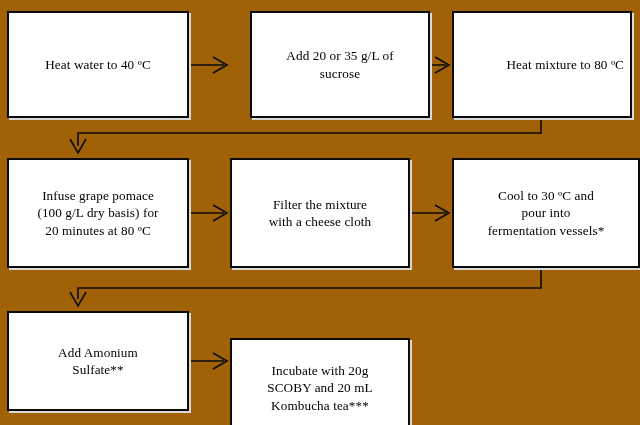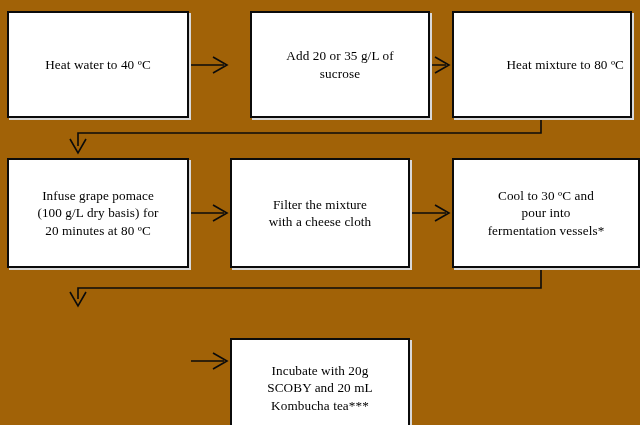--- a/index.html
+++ b/index.html
@@ -138,20 +138,24 @@
     <span class="node-label">Filter the mixture
 with a cheese cloth</span>
   </div>
 
   <div class="node" id="node-6">
     <span class="node-label">Cool to 30 ºC and
 pour into
 fermentation vessels*</span>
   </div>
 
+  <div class="node" id="node-7">
+    <span class="node-label">Add Amonium
+Sulfate**</span>
+  </div>
 
   <div class="node" id="node-8">
     <span class="node-label">Incubate with 20g
 SCOBY and 20 mL
 Kombucha tea***</span>
   </div>
 
 </div>
 
 </body></html>

